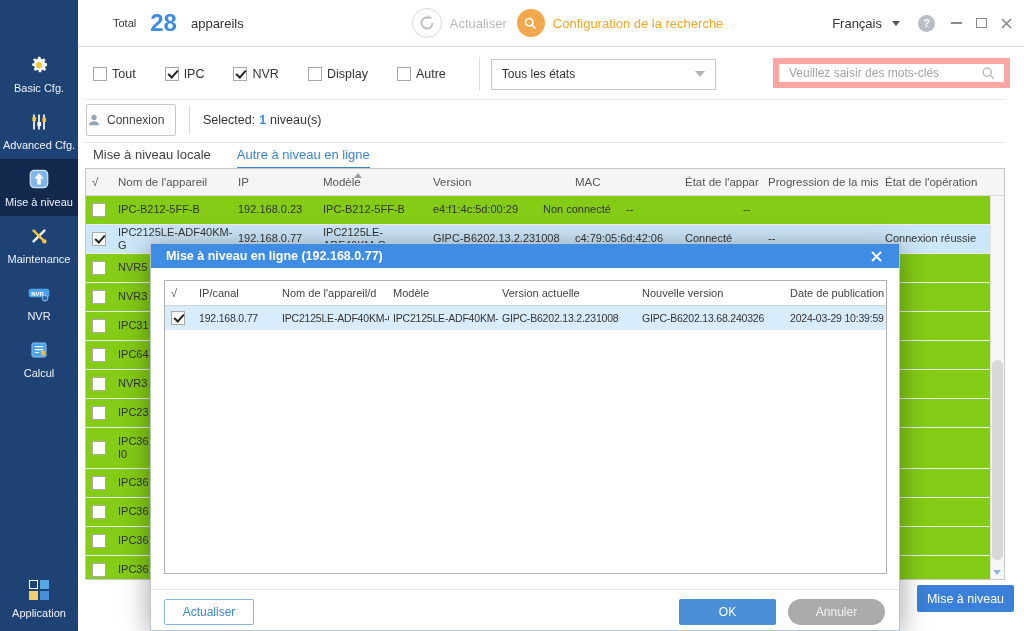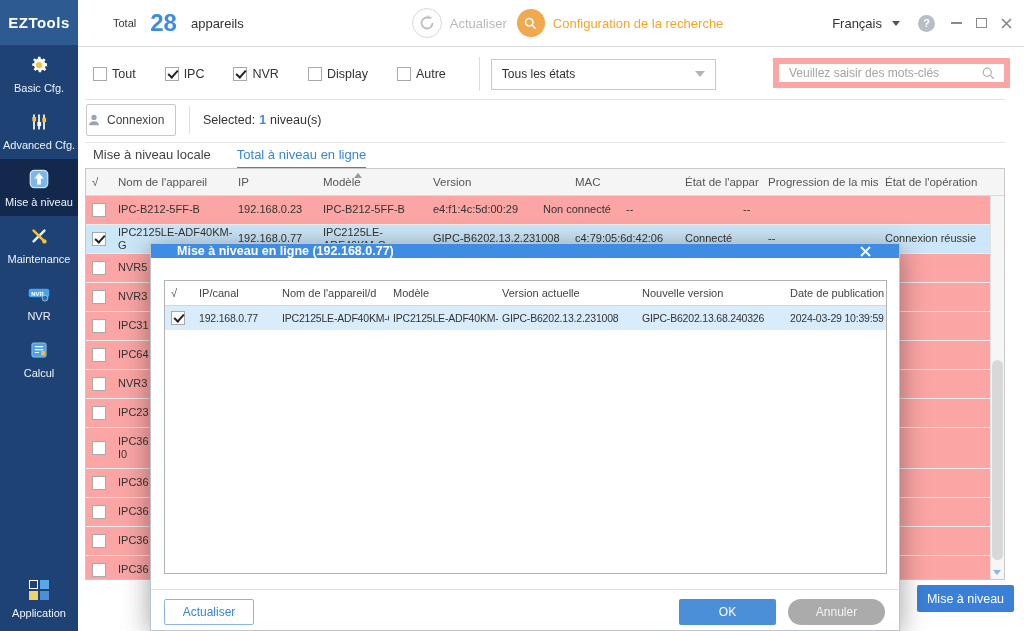--- a/index.html
+++ b/index.html
@@ -91,41 +91,41 @@
   .dev-table{position:absolute;left:7px;top:168px;width:920px;height:412px;border:1px solid #c9c9c9;
              box-sizing:border-box;overflow:hidden;background:#fff;}
   .mt-head{display:flex;height:26px;align-items:center;background:#f5f5f6;border-bottom:1px solid #dadada;
            position:relative;}
   .mt-head .mc{color:#555;font-size:11.5px;white-space:nowrap;overflow:hidden;}
   .mc{padding-left:4px;box-sizing:border-box;flex:none;}
   .mt-c0{width:28px;display:flex;align-items:center;padding-left:6px;}
   .mt-c1{width:120px;}.mt-c2{width:85px;}.mt-c3{width:110px;}.mt-c4{width:142px;}
   .mt-c5{width:110px;}.mt-c6{width:83px;}.mt-c7{width:117px;}.mt-c8{flex:1;}
   .mrow{display:flex;height:28px;align-items:center;border-bottom:1px solid #ececec;
-        font-size:11px;color:#333;cursor:pointer;background:#fca5a5;}
+        font-size:11px;color:#333;cursor:pointer;background:#84cc16;}
   .mrow.tall{height:40px;}
   .mrow.sel{background:#cde7fa;}
   .mrow .mc{white-space:pre-line;overflow:hidden;line-height:1.2;}
   .mt-up{position:absolute;left:268px;top:4px;width:0;height:0;border-left:4px solid transparent;
          border-right:4px solid transparent;border-bottom:5px solid #9a9a9a;cursor:pointer;}
   .mt-scroll{position:absolute;top:27px;right:0;bottom:0;width:13px;border-left:1px solid #e2e2e2;
              background:#f6f6f6;}
   .mt-thumb{position:absolute;left:1px;right:1px;top:164px;height:200px;background:#d8d8d8;
             border-radius:6px;cursor:pointer;}
   .mt-down{position:absolute;left:2px;bottom:4px;width:0;height:0;border-left:4px solid transparent;
            border-right:4px solid transparent;border-top:5px solid #8fb6dc;cursor:pointer;}
 
   .upgrade-btn{position:absolute;right:10px;bottom:19px;width:97px;height:27px;background:#3a80d8;
                color:#fff;font-size:12.5px;display:flex;align-items:center;justify-content:center;
                border-radius:2px;cursor:pointer;}
 
   
   .modal{position:absolute;left:150px;top:243px;width:750px;height:388px;background:#fff;
          box-shadow:0 4px 26px rgba(0,0,0,.38);border:1px solid #b9c6d2;box-sizing:border-box;}
-  .modal-title{height:14px;background:#3e8ce3;display:flex;align-items:center;padding:0 26px;}
+  .modal-title{height:24px;background:#3e8ce3;display:flex;align-items:center;padding:0 15px;}
   .modal-title-text{color:#fff;font-size:12.5px;font-weight:bold;flex:1;}
   .modal-close{cursor:pointer;display:flex;padding:2px;}
   .dlg-table{position:absolute;left:13px;top:36px;width:723px;height:294px;border:1px solid #b2b2b2;
              box-sizing:border-box;overflow:hidden;background:#fff;}
   .dt-head{display:flex;height:24px;align-items:center;border-bottom:1px solid #d5d5d5;background:#fff;}
   .dt-head .dc{color:#444;font-size:11px;white-space:nowrap;overflow:hidden;}
   .dc{padding-left:4px;box-sizing:border-box;flex:none;}
   .dt-c0{width:30px;display:flex;align-items:center;padding-left:6px;}
   .dt-c1{width:83px;}.dt-c2{width:111px;}.dt-c3{width:109px;}.dt-c4{width:140px;}.dt-c5{width:148px;}
   .dt-c6{flex:1;text-align:right;padding-right:6px;}
@@ -138,21 +138,20 @@
   .btn-refresh{left:13px;width:90px;background:#fff;border:1px solid #8ab4e4;color:#3a85d8;}
   .btn-ok{left:528px;width:97px;background:#4a8fd8;color:#fff;}
   .btn-cancel{left:637px;width:97px;background:#ababab;color:#f2f2f2;border-radius:13px;}
 </style>
 </head>
 <body>
 
 <div class="stage">
 
   <div class="sidebar">
-    <div class="logo">EZTools</div>
     <div class="side-nav">
         <div class="side-item">
           <span class="side-icon">
             <svg width="22" height="22" viewBox="0 0 24 24">
               <path fill="#fff" d="M21.4 13.5l-2.1-.3a7 7 0 01-.7 1.7l1.3 1.7-1.9 1.9-1.7-1.3a7 7 0 01-1.7.7l-.3 2.1h-2.6l-.3-2.1a7 7 0 01-1.7-.7l-1.7 1.3-1.9-1.9 1.3-1.7a7 7 0 01-.7-1.7l-2.1-.3v-2.6l2.1-.3a7 7 0 01.7-1.7L5.4 6.5l1.9-1.9L9 5.9a7 7 0 011.7-.7l.3-2.1h2.6l.3 2.1a7 7 0 011.7.7l1.7-1.3 1.9 1.9-1.3 1.7a7 7 0 01.7 1.7l2.1.3v2.6z"></path>
               <circle cx="12" cy="12" r="3.4" fill="#f5c33b"></circle>
             </svg>
           </span>
           <span class="side-label">Basic Cfg.</span>
         </div>
@@ -313,21 +312,21 @@
       </div>
       <div class="conn-sep"></div>
       <span class="selected-text">Selected:</span>
       <span class="selected-text selected-count">1</span>
       <span class="selected-text">niveau(s)</span>
     </div>
     <div class="hline" style="top:142px;"></div>
 
     <div class="tabs">
         <div class="tab">Mise à niveau locale</div>
-        <div class="tab active">Total à niveau en ligne</div>
+        <div class="tab active">Autre à niveau en ligne</div>
       </div>
 
     <div class="dev-table">
       <div class="mt-head">
           <div class="mc mt-c0">√</div>
           <div class="mc mt-c1">Nom de l'appareil</div>
           <div class="mc mt-c2">IP</div>
           <div class="mc mt-c3">Modèle</div>
           <div class="mc mt-c4">Version</div>
           <div class="mc mt-c5">MAC</div>

